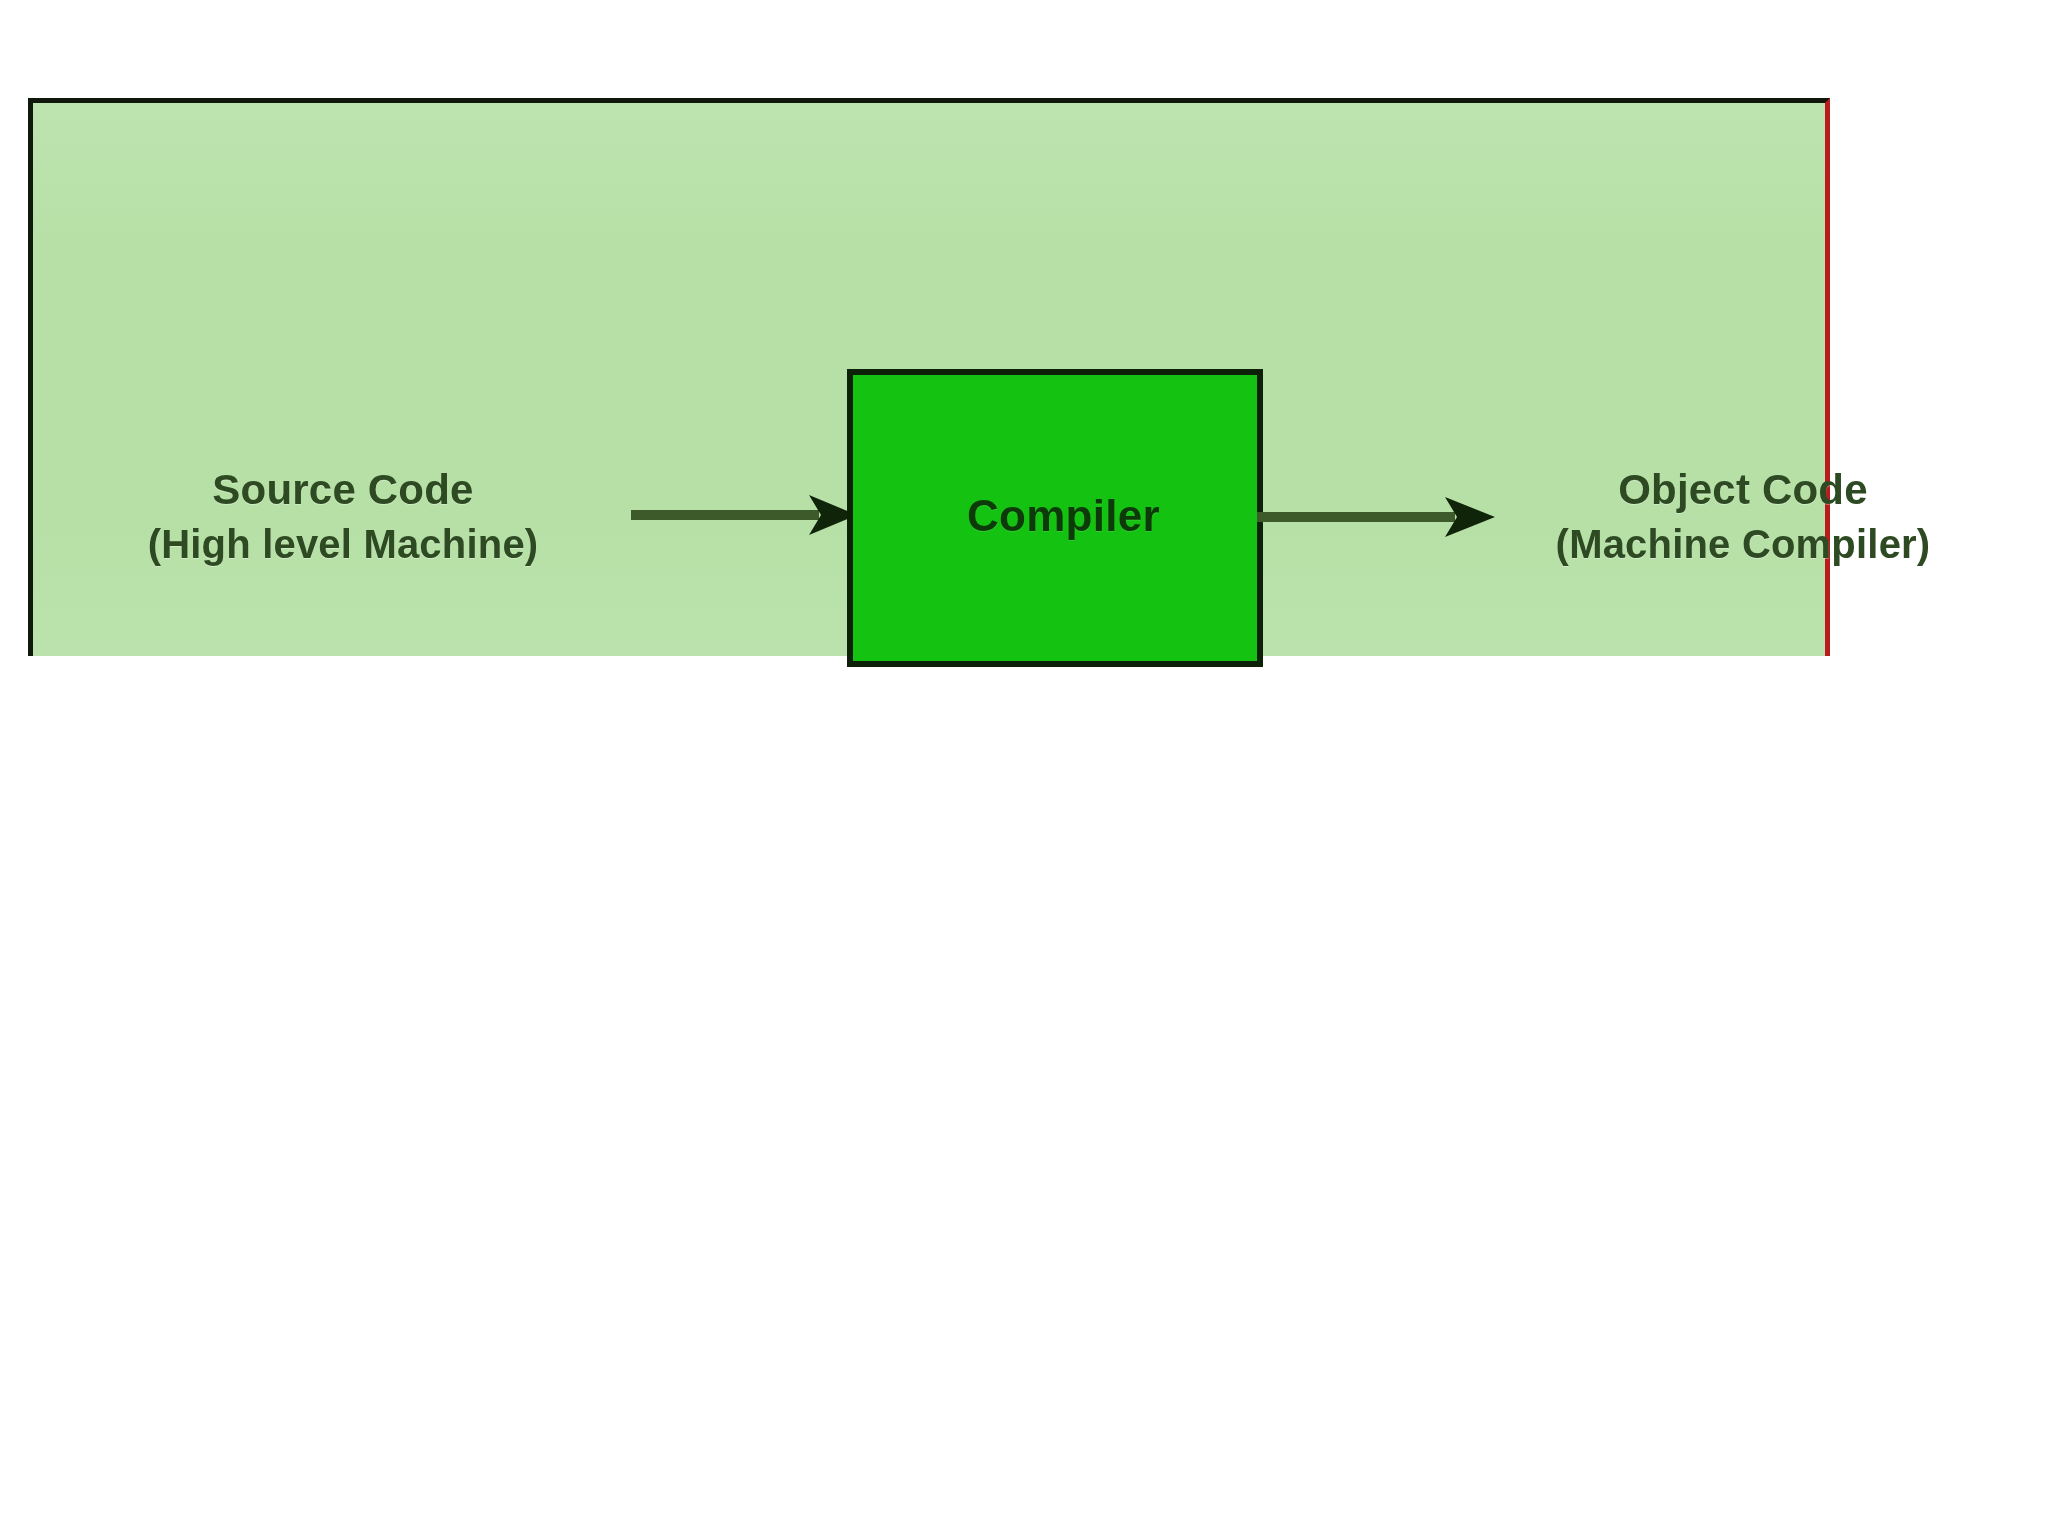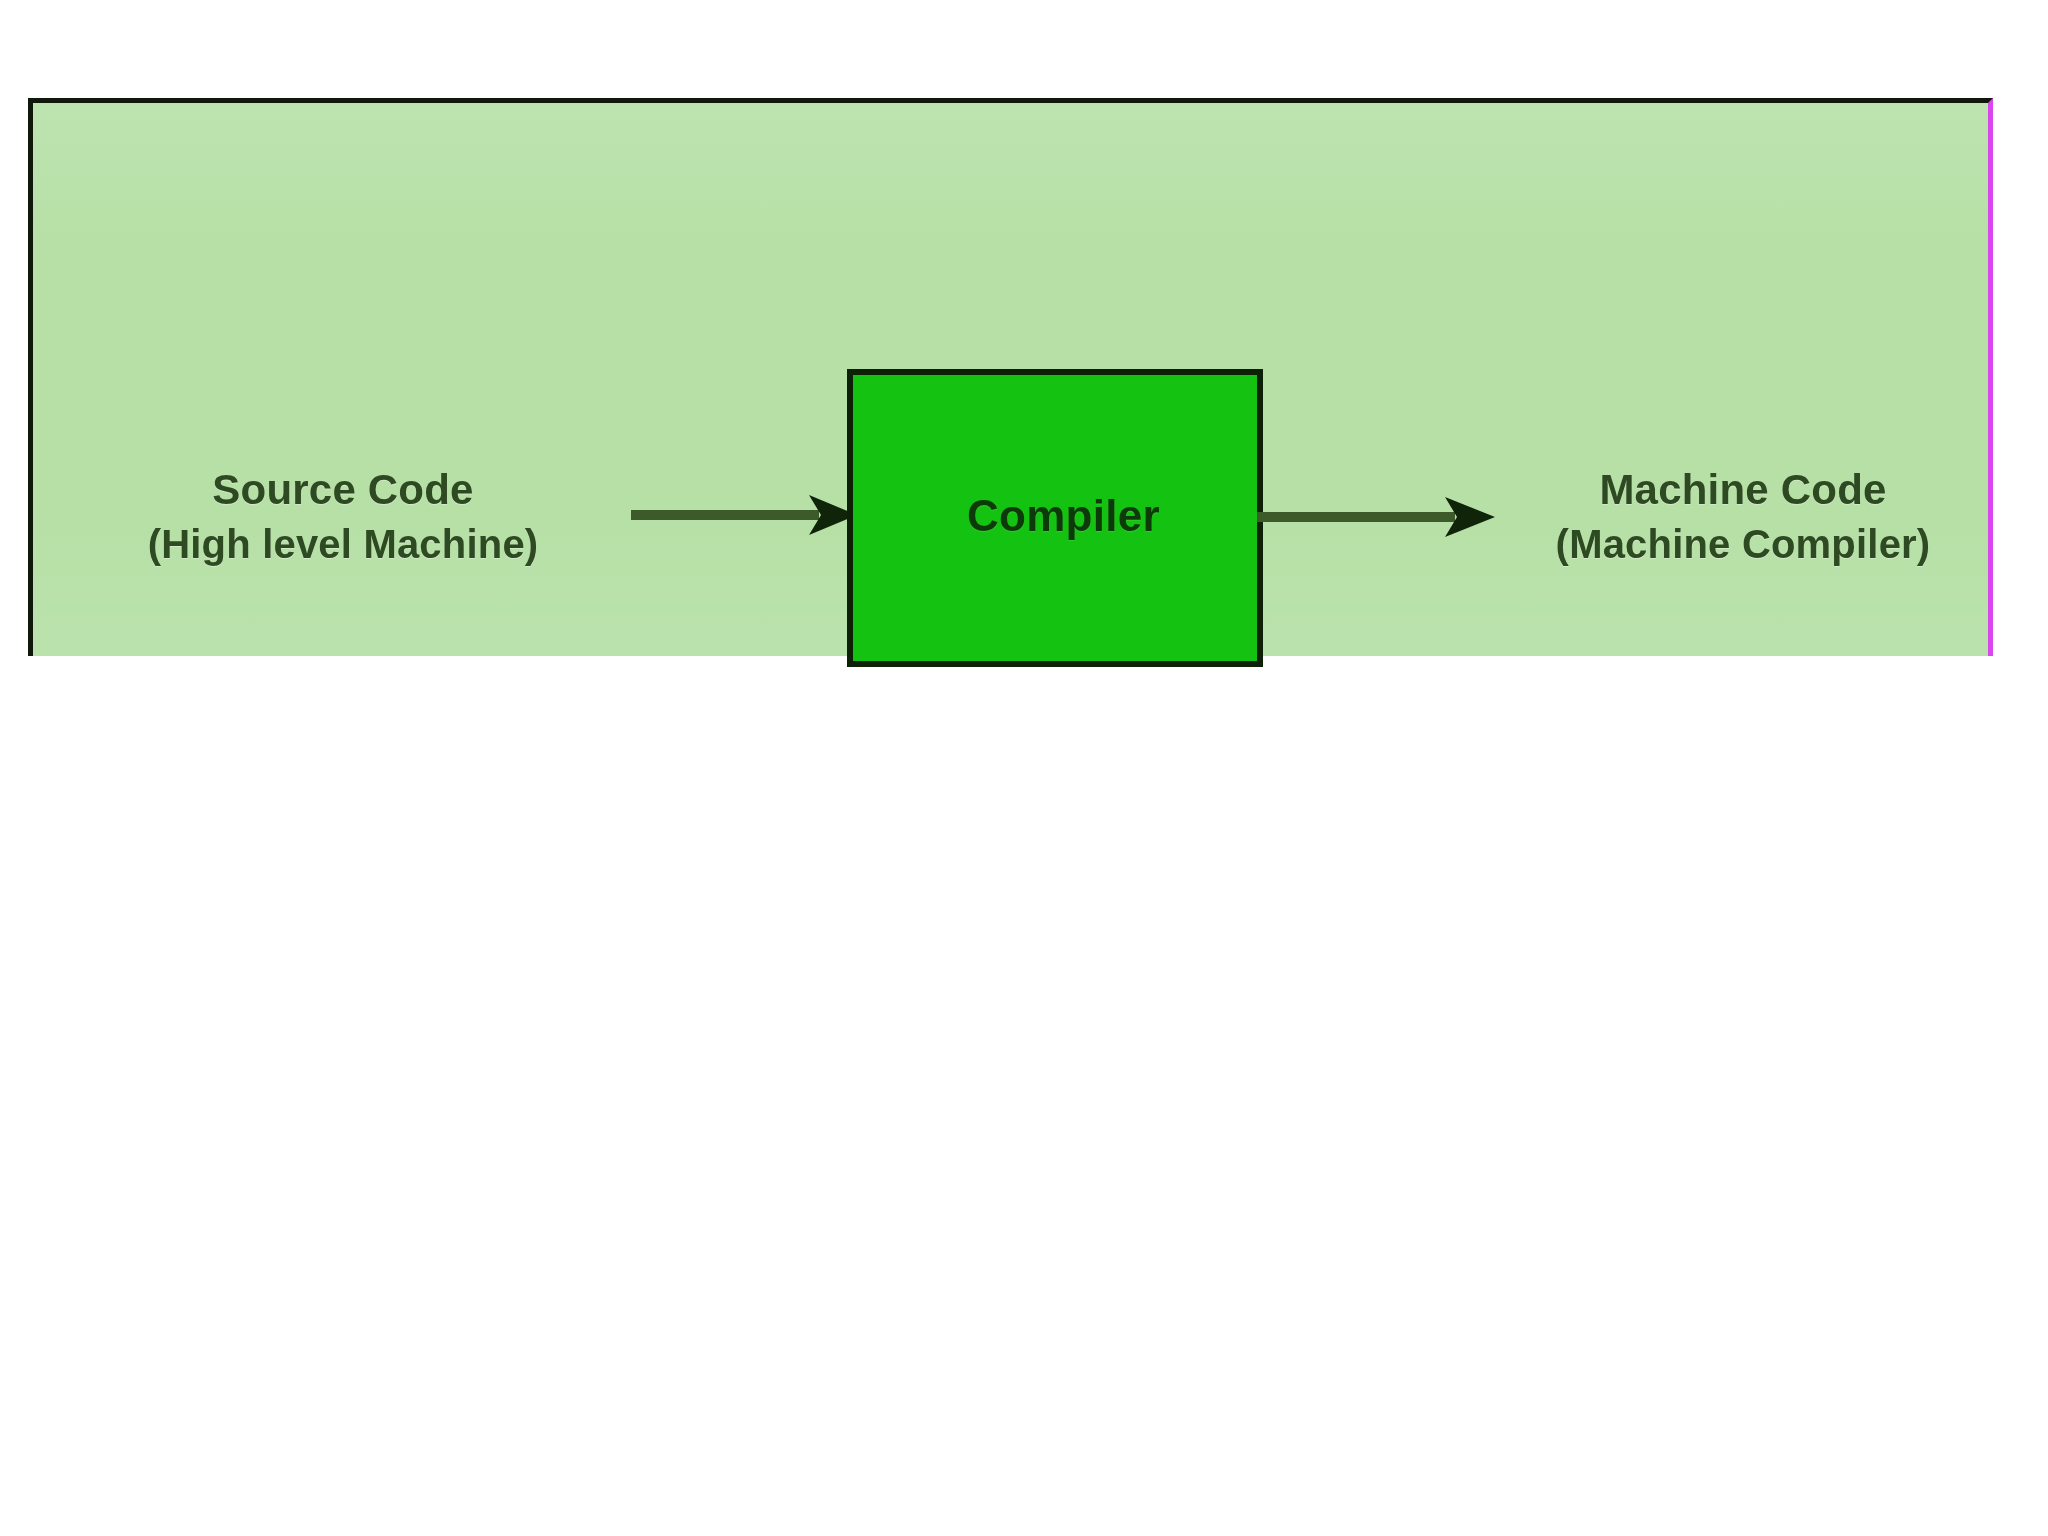--- a/index.html
+++ b/index.html
@@ -15,27 +15,27 @@
     overflow: hidden;
     font-family: "Liberation Sans", sans-serif;
     -webkit-font-smoothing: antialiased;
   }
 
   
   #diagram-panel {
     position: absolute;
     left: 28px;
     top: 98px;
-    width: 1965px;        
+    width: 1802px;        
     height: 558px;        
     box-sizing: border-box;
     background: #b6e0a6;
     border-top: 5px solid #10180c;
     border-left: 5px solid #10180c;
-    border-right: 5px solid #d946ef;
+    border-right: 5px solid #b91c1c;
     border-bottom: none;
   }
 
   
   #panel-sheen {
     position: absolute;
     inset: 0;
     background: linear-gradient(180deg,
                 rgba(255,255,255,0.10) 0%,
                 rgba(255,255,255,0.00) 28%,
@@ -131,17 +131,17 @@
   </div>
 
   <div class="arrow" id="arrow-out">
     <svg viewBox="0 0 238 60" preserveAspectRatio="none">
       <rect x="0" y="25" width="198" height="10" fill="#3d5a2a"></rect>
       <path d="M 188 10 L 238 30 L 188 50 L 200 30 Z" fill="#10240a"></path>
     </svg>
   </div>
 
   <div class="node-label" id="object-label">
-    <span class="line1">Machine Code</span>
+    <span class="line1">Object Code</span>
     <span class="line2">(Machine Compiler)</span>
   </div>
 
 </div>
 
 </body></html>

